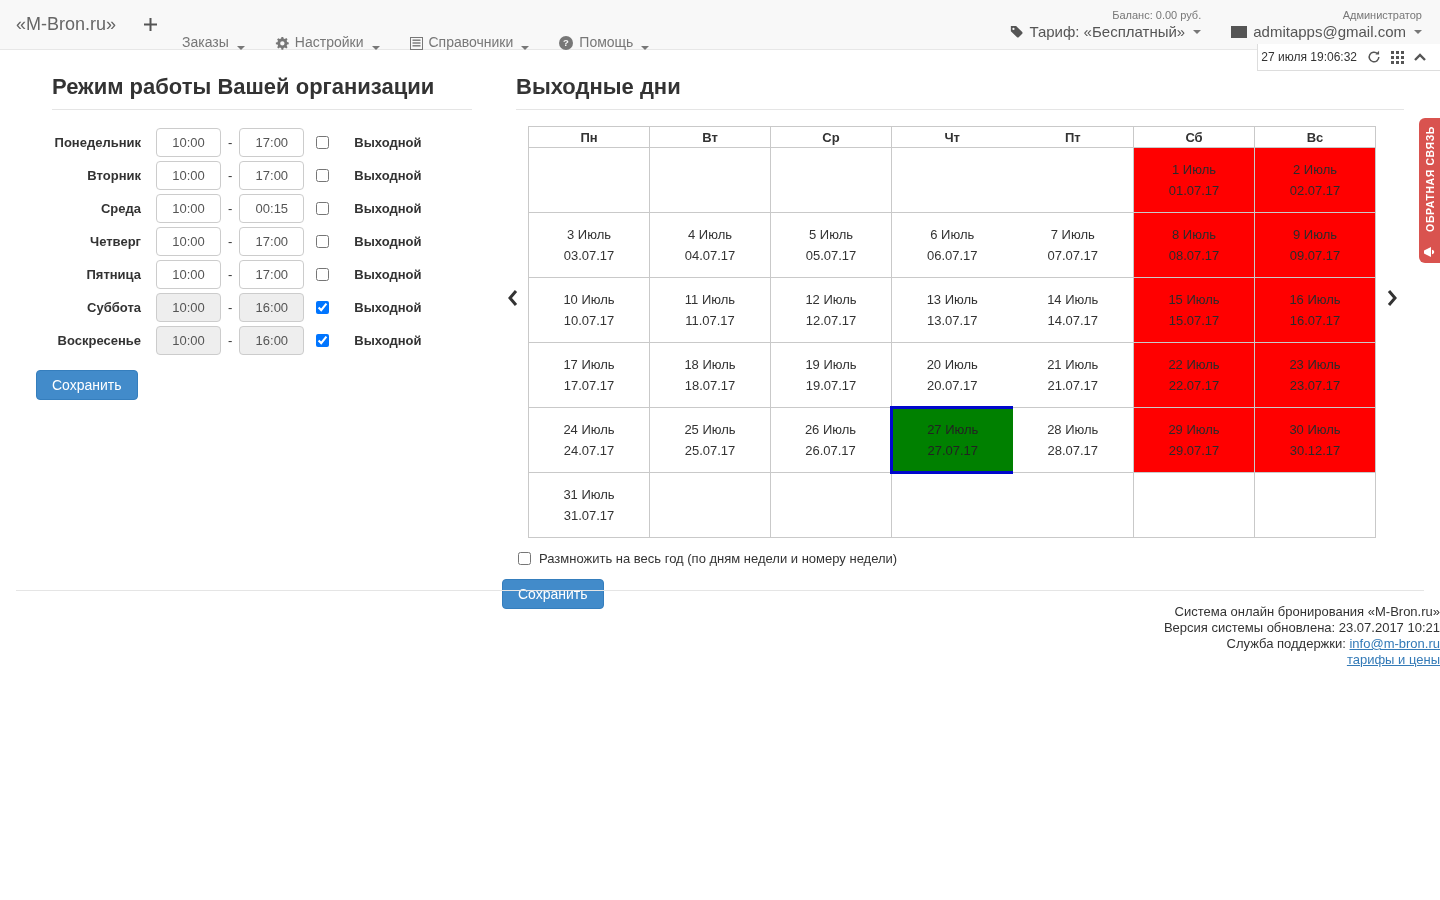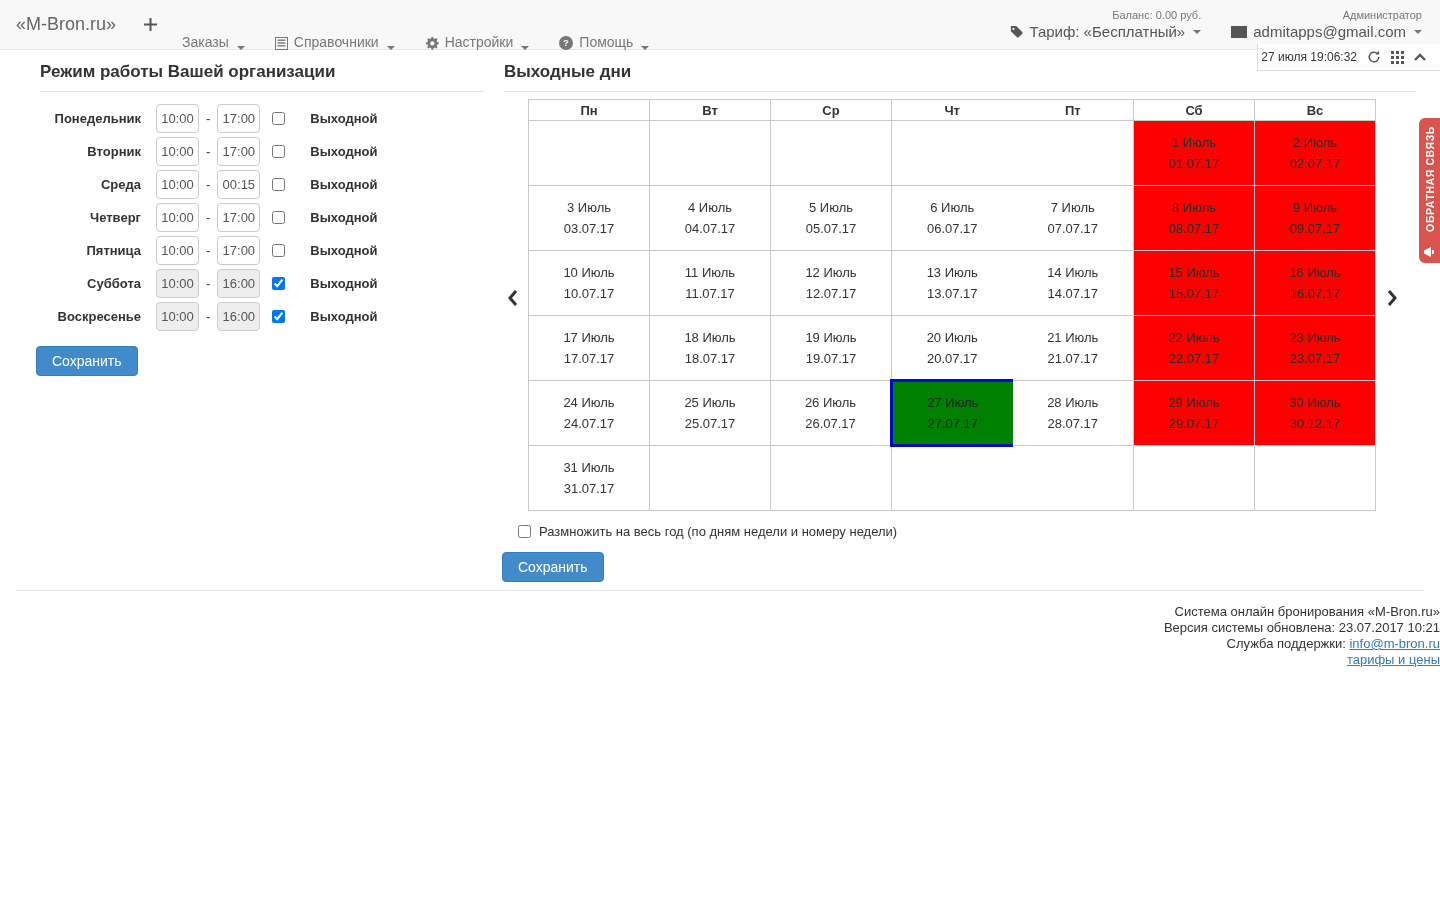--- a/index.html
+++ b/index.html
@@ -16,30 +16,30 @@
   .caret { width:0; height:0; border-top:4px solid #777; border-left:4px solid transparent;
     border-right:4px solid transparent; display:inline-block; margin-left:2px; }
   .nav-right { margin-left:auto; display:flex; align-items:center; gap:30px; padding-right:18px; }
   .stack { text-align:right; }
   .stack .small-line { font-size:11px; color:#777; margin-bottom:2px; }
   .stack .big-line { font-size:15px; color:#555; display:flex; align-items:center; gap:6px;
     justify-content:flex-end; cursor:pointer; }
   .icon { display:inline-flex; align-items:center; justify-content:center; }
 
   
-  .panel-title { font-size:17px; font-weight:bold; color:#333; border-bottom:1px solid #e5e5e5;
-    padding-bottom:9px; margin:4px; }
+  .panel-title { font-size:22px; font-weight:bold; color:#333; border-bottom:1px solid #e5e5e5;
+    padding-bottom:9px; margin:16px; }
 
   
   .schedule { position:absolute; left:36px; top:58px; width:452px; }
   .sched-rows { margin-top:10px; }
   .sched-row { display:flex; align-items:center; height:33px; }
   .sched-label { width:120px; text-align:right; font-weight:bold; font-size:13px; color:#333;
     padding-right:15px; flex:none; }
-  .time-input { width:43px; height:29px; border:1px solid #ccc; border-radius:4px;
+  .time-input { width:65px; height:29px; border:1px solid #ccc; border-radius:4px;
     text-align:center; font-size:13px; color:#555; font-family:inherit; background:#fff; }
   .time-input:disabled { background:#eee; }
   .sched-dash { margin:0 7px; color:#333; font-size:13px; }
   .sched-check { margin:0 0 0 12px; width:13px; height:13px; cursor:pointer; }
   .sched-dayoff { font-weight:bold; font-size:13px; color:#333; margin-left:25px; }
   .btn-primary { background:#428bca; border:1px solid #357ebd; color:#fff; font-size:14px;
     padding:6px 15px; border-radius:4px; cursor:pointer; font-family:inherit; }
   .schedule .btn-primary { margin-top:13px; }
 
   
@@ -95,37 +95,37 @@
           <path d="M5.5 0h2v5.5H13v2H7.5V13h-2V7.5H0v-2h5.5z" fill="#555"></path>
         </svg>
     </span>
   </span>
   <span class="nav-item">
     <span>Заказы</span>
       <span class="caret"></span>
   </span>
   <span class="nav-item">
     <span class="icon">
+      <svg width="14" height="14" viewBox="0 0 16 16">
+          <path fill="#777" d="M9.4 1l.4 1.8 1.5.6 1.6-1 1.4 1.4-1 1.6.6 1.5 1.8.4v2l-1.8.4-.6 1.5 1 1.6-1.4 1.4-1.6-1-1.5.6-.4 1.8h-2l-.4-1.8-1.5-.6-1.6 1-1.4-1.4 1-1.6-.6-1.5L1 9.4v-2l1.8-.4.6-1.5-1-1.6 1.4-1.4 1.6 1 1.5-.6L7.4 1h2zM8.4 5.9a2.5 2.5 0 100 5 2.5 2.5 0 000-5z"></path>
+        </svg>
+    </span>
+    <span>Настройки</span>
+      <span class="caret"></span>
+  </span>
+  <span class="nav-item">
+    <span class="icon">
       <svg width="13" height="13" viewBox="0 0 13 13">
           <rect x="0.5" y="0.5" width="12" height="12" fill="none" stroke="#777"></rect>
           <rect x="2.5" y="2.5" width="8" height="1.4" fill="#777"></rect>
           <rect x="2.5" y="5.3" width="8" height="1.4" fill="#777"></rect>
           <rect x="2.5" y="8.1" width="8" height="1.4" fill="#777"></rect>
         </svg>
     </span>
     <span>Справочники</span>
-      <span class="caret"></span>
-  </span>
-  <span class="nav-item">
-    <span class="icon">
-      <svg width="14" height="14" viewBox="0 0 16 16">
-          <path fill="#777" d="M9.4 1l.4 1.8 1.5.6 1.6-1 1.4 1.4-1 1.6.6 1.5 1.8.4v2l-1.8.4-.6 1.5 1 1.6-1.4 1.4-1.6-1-1.5.6-.4 1.8h-2l-.4-1.8-1.5-.6-1.6 1-1.4-1.4 1-1.6-.6-1.5L1 9.4v-2l1.8-.4.6-1.5-1-1.6 1.4-1.4 1.6 1 1.5-.6L7.4 1h2zM8.4 5.9a2.5 2.5 0 100 5 2.5 2.5 0 000-5z"></path>
-        </svg>
-    </span>
-    <span>Настройки</span>
       <span class="caret"></span>
   </span>
   <span class="nav-item">
     <span class="icon">
       <svg width="14" height="14" viewBox="0 0 14 14">
           <circle cx="7" cy="7" r="7" fill="#777"></circle>
           <text x="7" y="10.4" text-anchor="middle" font-size="9.5" font-weight="bold" fill="#f8f8f8" font-family="Liberation Sans, sans-serif">?</text>
         </svg>
     </span>
     <span>Помощь</span>

